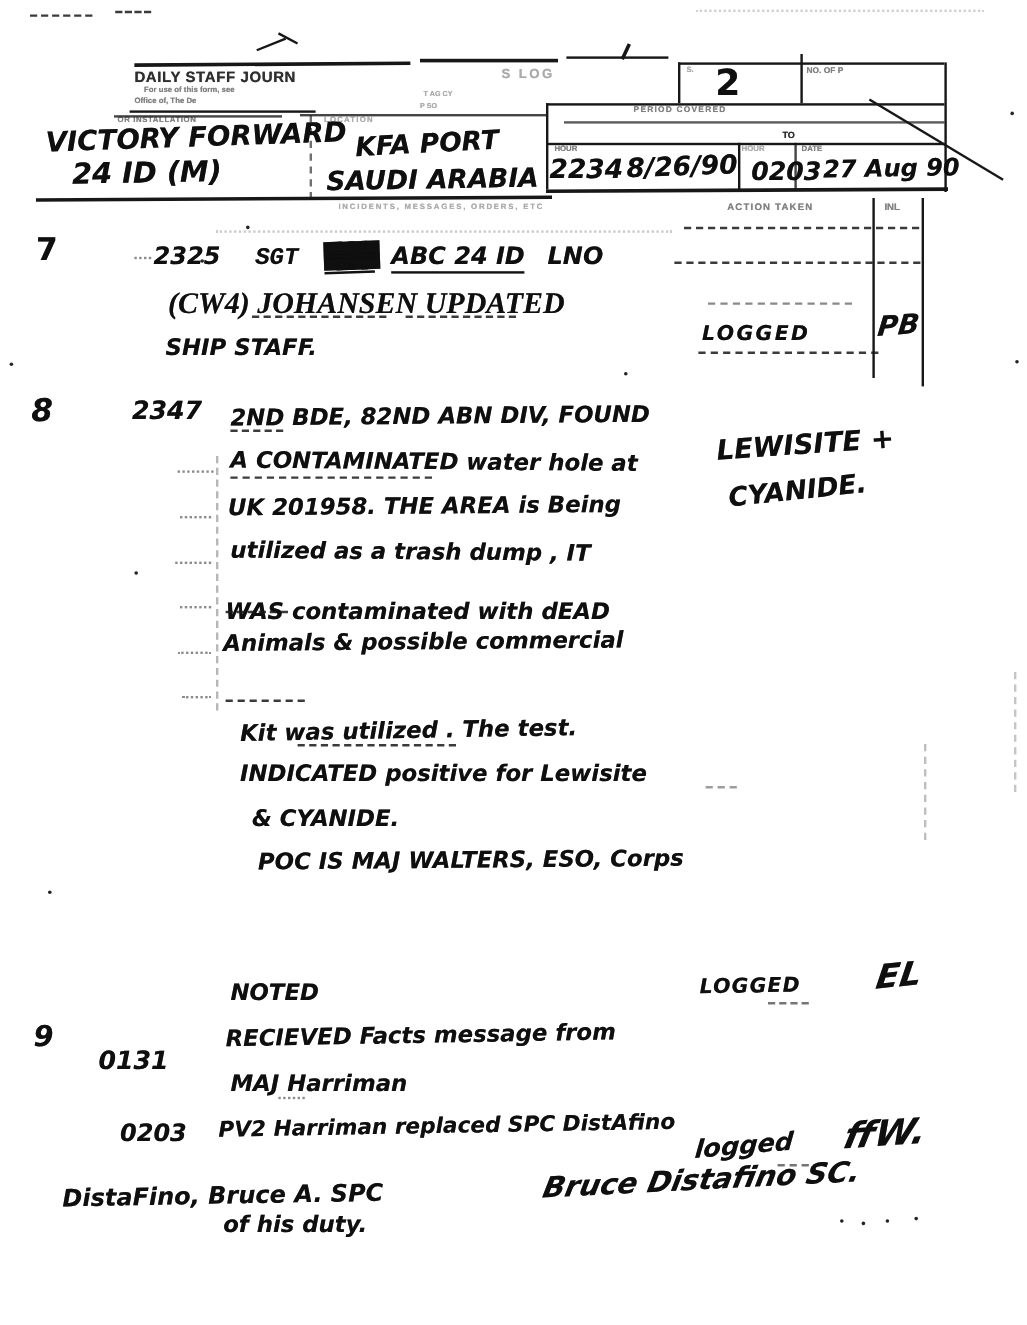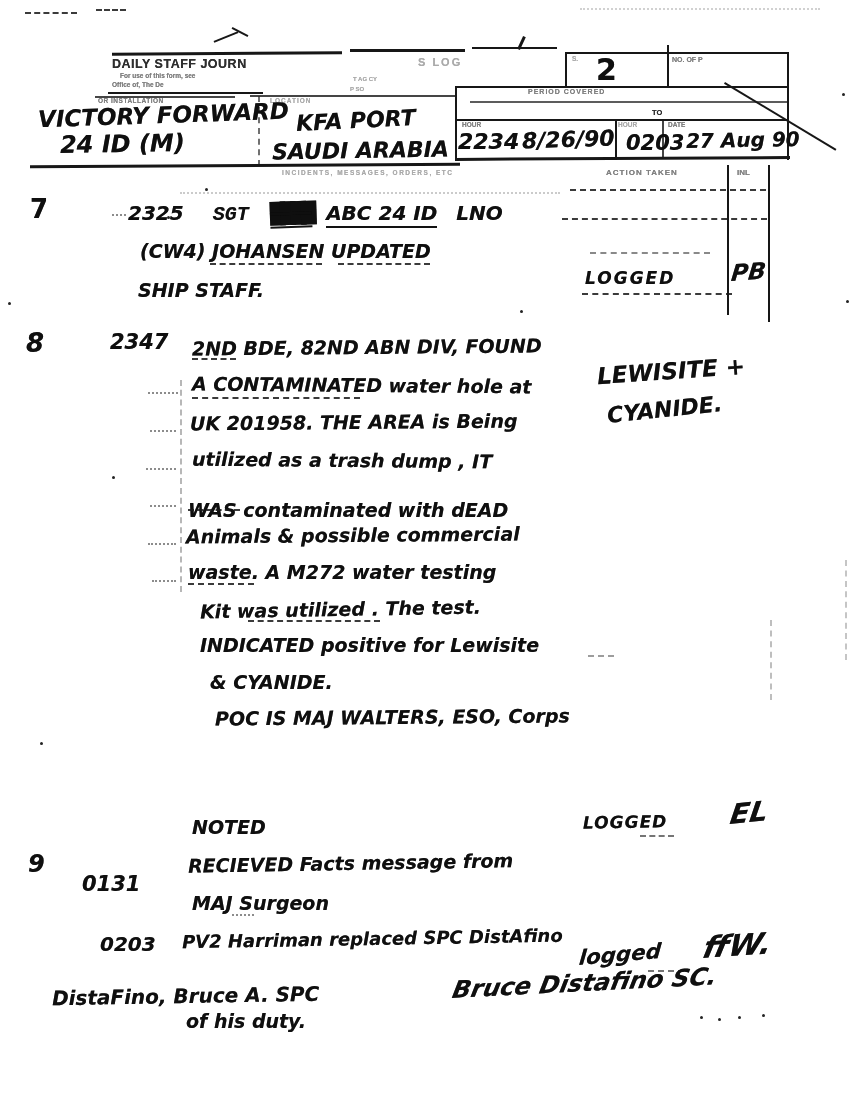--- a/index.html
+++ b/index.html
@@ -97,21 +97,21 @@
   <div class="vline" style="left:768px;top:165px;height:157px;"></div>
 
   <div class="hw" style="left:30px;top:194px;font-size:26px;font-style:normal;">7</div>
   <div class="hw" style="left:128px;top:201px;font-size:20px;">
     <span>2325</span>
     <span style="margin-left:22px;font-family:Liberation Mono, monospace;">SGT</span>
     <span class="scrib ul" style="margin-left:14px;">████</span>
     <span class="ul" style="margin-left:8px;">ABC  24 ID</span>
     <span style="margin-left:12px;">LNO</span>
   </div>
-  <div class="hw" style="left:140px;top:240px;font-size:19px;">(CW4) JOHANSEN UPDATED</div>
+  <div class="hw" style="left:140px;top:240px;font-size:25px;font-family:Liberation Serif, serif;">(CW4) JOHANSEN UPDATED</div>
   <div class="dash" style="left:210px;top:263px;width:112px;"></div>
   <div class="dash" style="left:338px;top:263px;width:92px;"></div>
   <div class="hw" style="left:138px;top:279px;font-size:19px;">SHIP STAFF.</div>
   <div class="hw" style="left:585px;top:268px;font-size:17px;letter-spacing:2px;">LOGGED</div>
   <div class="hw sig" style="left:730px;top:260px;font-size:23px;transform:skewX(-10deg) rotate(-4deg);">PB</div>
   <div class="dash" style="left:562px;top:218px;width:205px;"></div>
   <div class="dash" style="left:590px;top:252px;width:120px;opacity:.6;"></div>
   <div class="dash" style="left:582px;top:293px;width:150px;"></div>
   <div class="dotl" style="left:112px;top:214px;width:14px;"></div>
 
@@ -120,21 +120,20 @@
 
   <div class="hw" style="left:192px;top:336px;transform:rotate(-0.5deg);">2ND BDE, 82ND ABN DIV, FOUND</div>
   <div class="dash" style="left:192px;top:358px;width:44px;"></div>
   <div class="hw" style="left:192px;top:374px;transform:rotate(0.5deg);">A CONTAMINATED water hole at</div>
   <div class="dash" style="left:192px;top:397px;width:168px;"></div>
   <div class="hw" style="left:190px;top:411px;transform:rotate(-0.5deg);">UK 201958.  THE AREA is Being</div>
   <div class="hw" style="left:192px;top:449px;transform:rotate(0.5deg);">utilized as a trash dump , IT</div>
   <div class="hw" style="left:188px;top:487px;margin-top:12px;">WAS contaminated with dEAD</div>
   <div class="dash" style="left:188px;top:509px;width:52px;"></div>
   <div class="hw" style="left:186px;top:524px;transform:rotate(-0.5deg);">Animals &amp; possible commercial</div>
-  <div class="hw" style="left:188px;top:561px;">waste.    A M272 water testing</div>
   <div class="dash" style="left:188px;top:583px;width:66px;"></div>
   <div class="hw" style="left:200px;top:598px;transform:rotate(-1deg);">Kit was utilized . The test.</div>
   <div class="dash" style="left:248px;top:620px;width:132px;"></div>
   <div class="hw" style="left:200px;top:634px;">INDICATED positive for Lewisite</div>
   <div class="hw" style="left:210px;top:671px;">&amp; CYANIDE.</div>
   <div class="hw" style="left:215px;top:706px;transform:rotate(-0.5deg);">POC IS MAJ WALTERS, ESO, Corps</div>
   <div class="hw" style="left:192px;top:816px;">NOTED</div>
 
   <div class="hw" style="left:597px;top:358px;font-size:23px;transform:rotate(-4deg);">LEWISITE +</div>
   <div class="hw" style="left:607px;top:397px;font-size:22px;transform:rotate(-6deg);">CYANIDE.</div>
@@ -150,21 +149,21 @@
   <div class="dotl" style="left:150px;top:505px;width:26px;"></div>
   <div class="dotl" style="left:148px;top:543px;width:28px;"></div>
   <div class="dotl" style="left:152px;top:580px;width:24px;"></div>
   <div class="dash" style="left:588px;top:655px;width:26px;opacity:.5;"></div>
   <div class="vdash" style="left:770px;top:620px;height:80px;opacity:.45;"></div>
   <div class="vdash" style="left:845px;top:560px;height:100px;opacity:.4;"></div>
 
   <div class="hw" style="left:28px;top:850px;font-size:24px;">9</div>
   <div class="hw" style="left:82px;top:852px;font-size:21px;margin-top:20px;">0131</div>
   <div class="hw" style="left:188px;top:852px;transform:rotate(-1deg);">RECIEVED Facts message from</div>
-  <div class="hw" style="left:192px;top:892px;">MAJ   Surgeon</div>
+  <div class="hw" style="left:192px;top:892px;">MAJ   Harriman</div>
   <div class="dotl" style="left:232px;top:914px;width:22px;"></div>
   <div class="hw" style="left:100px;top:932px;font-size:20px;">0203</div>
   <div class="hw" style="left:182px;top:928px;font-size:18px;transform:rotate(-1deg);">PV2 Harriman replaced SPC DistAfino</div>
   <div class="hw" style="left:186px;top:1010px;font-size:19px;">of his duty.</div>
   <div class="hw sig" style="left:578px;top:946px;font-size:21px;transform:skewX(-10deg) rotate(-5deg);">logged</div>
   <div class="dash" style="left:648px;top:970px;width:36px;opacity:.7;"></div>
   <div class="hw sig" style="left:700px;top:930px;font-size:30px;transform:skewX(-16deg) rotate(-4deg);">ffW.</div>
 
   <div class="hw" style="left:52px;top:984px;font-size:20px;transform:rotate(-1deg);">DistaFino, Bruce A. SPC</div>
   <div class="hw sig" style="left:450px;top:976px;font-size:24px;transform:skewX(-14deg) rotate(-3deg);">Bruce Distafino  SC.</div>

